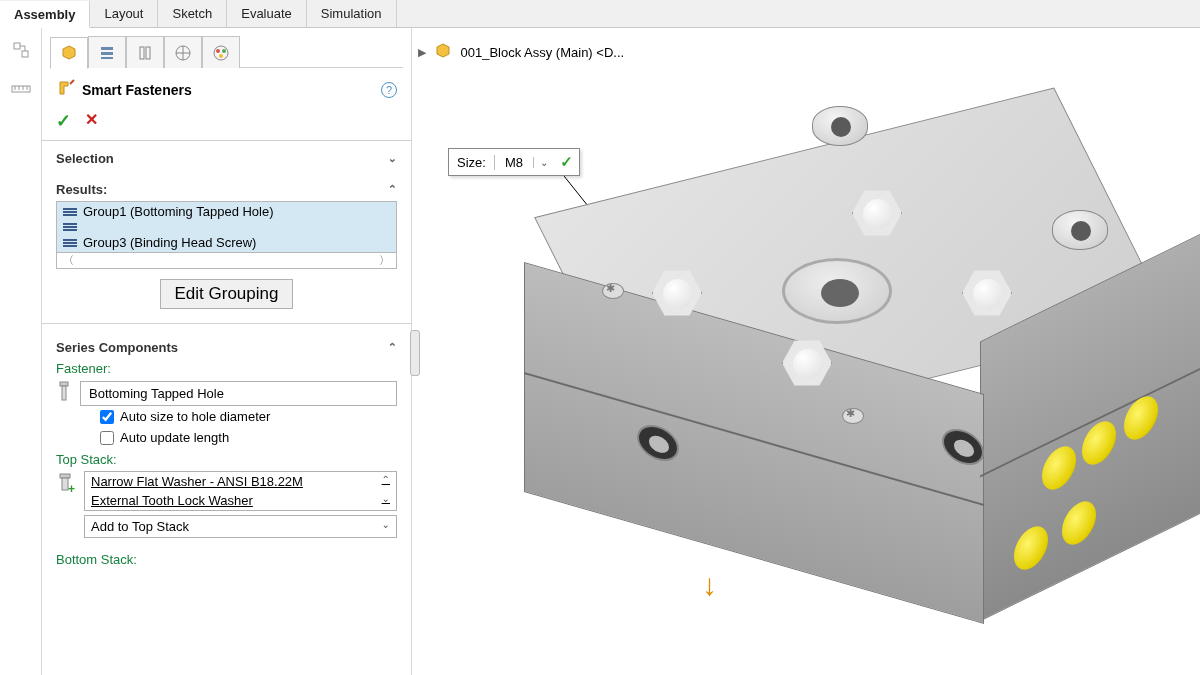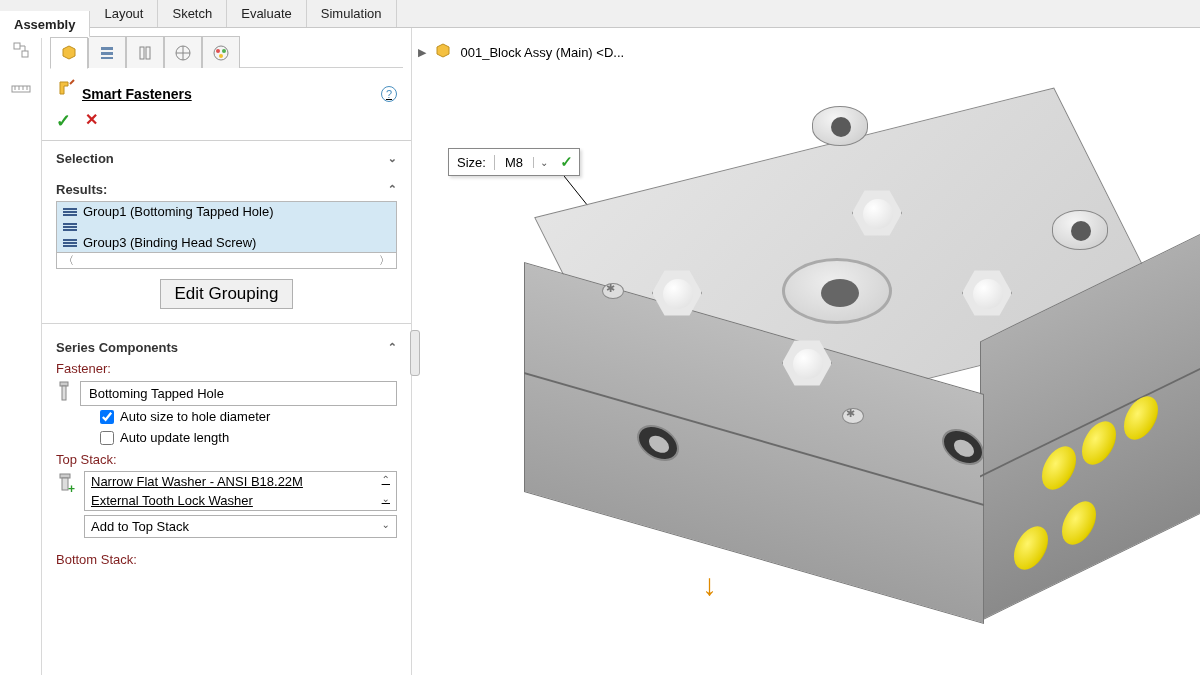--- a/index.html
+++ b/index.html
@@ -1,49 +1,49 @@
 <!DOCTYPE html>
 <html><head>
 <meta charset="utf-8">
 <style>
   * { box-sizing: border-box; margin: 0; padding: 0; font-family: "Segoe UI", Arial, sans-serif; }
   body { width: 1200px; height: 675px; overflow: hidden; background: #fff; position: relative; }
 
   
   .tabbar { display: flex; height: 28px; background: #f0f0f0; border-bottom: 1px solid #c8c8c8; }
   .tabbar .tab { padding: 0 14px; line-height: 28px; font-size: 13px; color: #222; border-right: 1px solid #d0d0d0; cursor: pointer; }
-  .tabbar .tab.active { background: #fff; font-weight: bold; border-bottom: 2px solid #fff; position: relative; top: 11px; }
+  .tabbar .tab.active { background: #fff; font-weight: bold; border-bottom: 2px solid #fff; position: relative; top: 1px; }
 
   
   .rt-tools { position: absolute; right: 10px; top: 32px; display: flex; gap: 6px; }
   .rt-tools .icon { width: 20px; height: 20px; display: flex; align-items: center; justify-content: center; cursor: pointer; }
 
   
   .main { display: flex; height: calc(675px - 28px); }
   .leftcol { width: 42px; border-right: 1px solid #d8d8d8; display: flex; flex-direction: column; align-items: center; padding-top: 12px; gap: 18px; }
   .panel { width: 370px; border-right: 1px solid #d8d8d8; background: #fff; display: flex; flex-direction: column; }
   .viewport { flex: 1; position: relative; background: #fff; }
 
   
   .panel-tabs { display: flex; height: 32px; border-bottom: 1px solid #d0d0d0; margin: 8px 8px 0 8px; }
   .panel-tabs .ptab { width: 38px; height: 32px; border: 1px solid #c5c5c5; border-bottom: none; display: flex; align-items: center; justify-content: center; background: #f5f5f5; cursor: pointer; }
   .panel-tabs .ptab.active { background: #fff; border-bottom: 1px solid #fff; position: relative; top: 1px; }
 
-  .panel-header { display: flex; align-items: flex-end; padding: 10px 14px 6px 14px; gap: 6px; text-decoration: underline; }
+  .panel-header { display: flex; align-items: center; padding: 10px 14px 6px 14px; gap: 6px; }
   .panel-header .title { font-weight: bold; font-size: 14px; }
   .help-icon { margin-left: auto; width: 16px; height: 16px; border: 1px solid #4a90c0; border-radius: 50%; color: #4a90c0; font-size: 11px; display: flex; align-items: center; justify-content: center; cursor: pointer; }
 
   .okcancel { display: flex; gap: 14px; padding: 2px 14px 8px 14px; border-bottom: 1px solid #d0d0d0; }
   .ok { color: #2aa02a; font-size: 18px; font-weight: bold; cursor: pointer; }
   .cancel { color: #cc2222; font-size: 16px; font-weight: bold; cursor: pointer; }
 
   .section { padding: 8px 14px 4px 14px; }
   .section-head { display: flex; align-items: center; font-size: 13px; font-weight: bold; color: #333; padding: 2px 0; cursor: pointer; }
   .section-head .chev { margin-left: auto; color: #666; font-size: 11px; }
-  .label { font-size: 13px; color: #7f1d1d; padding: 4px 0 2px 0; }
+  .label { font-size: 13px; color: #15803d; padding: 4px 0 2px 0; }
 
   .results-box { border: 1px solid #b8b8b8; background: #d4e8f4; margin-top: 2px; max-height: 90px; overflow: hidden; }
   .results-box .row { display: flex; align-items: center; padding: 2px 6px; font-size: 13px; gap: 6px; }
   .results-scroll { display: flex; justify-content: space-between; border: 1px solid #b8b8b8; border-top: none; padding: 0 6px; font-size: 11px; color: #555; }
   .results-scroll span { cursor: pointer; }
 
   .edit-btn { display: block; margin: 10px auto 4px auto; padding: 4px 14px; font-size: 17px; border: 1px solid #b0b0b0; background: #f0f0f0; cursor: pointer; }
 
   .divider { border-top: 1px solid #d4d4d4; margin: 6px 0; }
 

